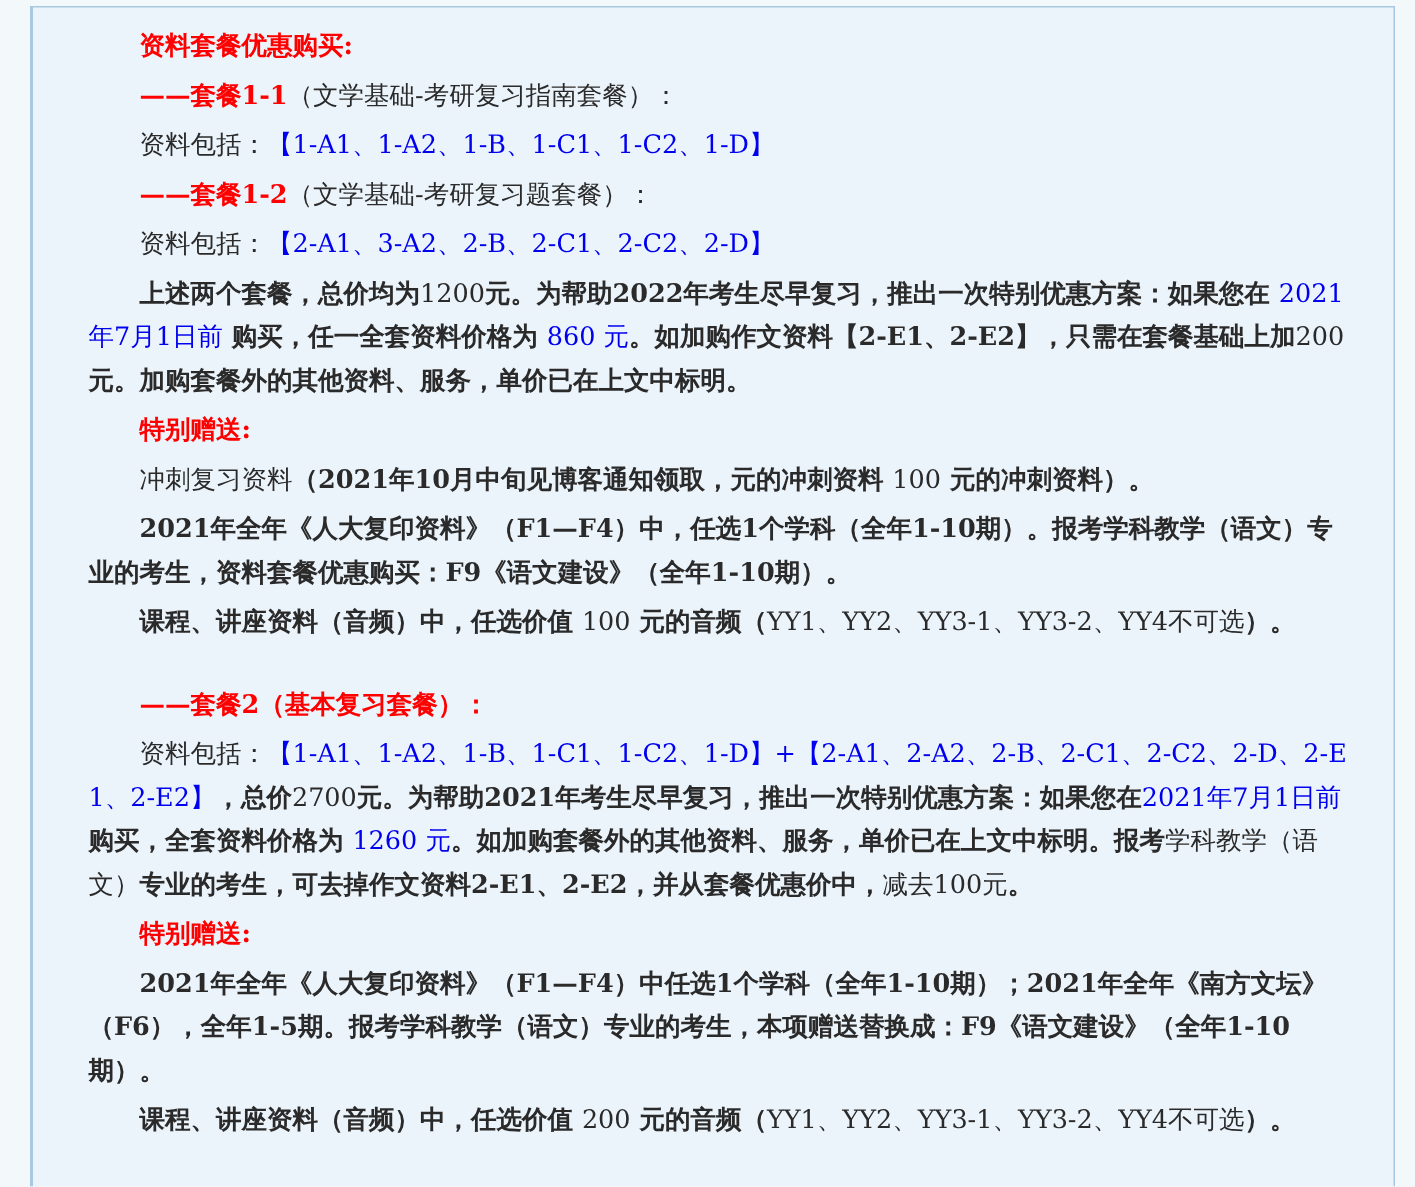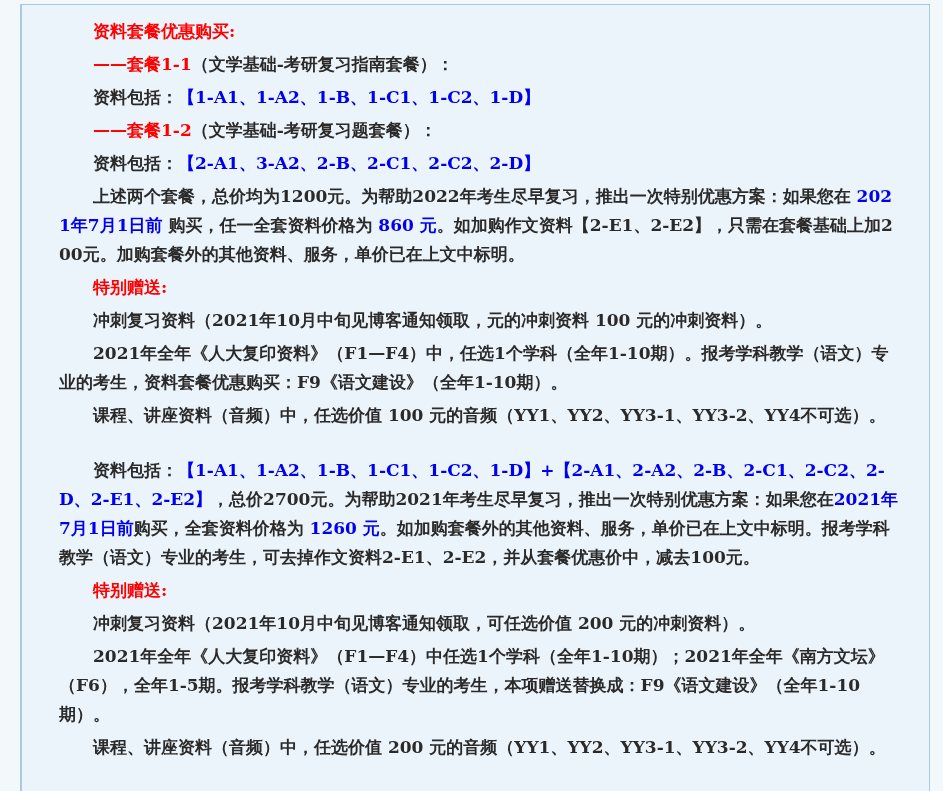--- a/index.html
+++ b/index.html
@@ -36,41 +36,41 @@
     line-height: 29px;
     text-indent: 2em;
     color: var(--text, #2a2a2a);
     word-break: break-all;
   }
   .doc p.spacer {
     height: 22px;
     margin: 0;
   }
   .run-regular { font-weight: bold; }
-  .run-bold   { font-weight: bold; }
+  .run-bold   { font-weight: normal; }
   .run-red    { font-weight: bold; color: var(--accent-red, #ff0000); }
-  .run-blue   { font-weight: bold; color: var(--accent-blue, #0000ee); }
+  .run-blue   { font-weight: normal; color: var(--accent-blue, #0000ee); }
 </style>
 </head>
 <body>
 
 <div class="page">
   <div class="content-panel">
     <div class="doc">
         <p><span class="run-red">资料套餐优惠购买:</span></p>
         <p><span class="run-red">——套餐1-1</span><span class="run-bold">（文学基础-考研复习指南套餐）：</span></p>
         <p><span class="run-bold">资料包括：</span><span class="run-blue">【1-A1、1-A2、1-B、1-C1、1-C2、1-D】</span></p>
         <p><span class="run-red">——套餐1-2</span><span class="run-bold">（文学基础-考研复习题套餐）：</span></p>
         <p><span class="run-bold">资料包括：</span><span class="run-blue">【2-A1、3-A2、2-B、2-C1、2-C2、2-D】</span></p>
         <p><span class="run-regular">上述两个套餐，总价均为</span><span class="run-bold">1200</span><span class="run-regular">元。为帮助2022年考生尽早复习，推出一次特别优惠方案：如果您在 </span><span class="run-blue">2021年7月1日前</span><span class="run-regular"> 购买，任一全套资料价格为 </span><span class="run-blue">860 元</span><span class="run-regular">。如加购作文资料【2-E1、2-E2】，只需在套餐基础上加</span><span class="run-bold">200</span><span class="run-regular">元。加购套餐外的其他资料、服务，单价已在上文中标明。</span></p>
         <p><span class="run-red">特别赠送:</span></p>
         <p><span class="run-bold">冲刺复习资料</span><span class="run-regular">（2021年10月中旬见博客通知领取，元的冲刺资料 </span><span class="run-bold">100</span><span class="run-regular"> 元的冲刺资料）。</span></p>
         <p><span class="run-regular">2021年全年《人大复印资料》（F1—F4）中，任选1个学科（全年1-10期）。报考学科教学（语文）专业的考生，资料套餐优惠购买：F9《语文建设》（全年1-10期）。</span></p>
         <p><span class="run-regular">课程、讲座资料（音频）中，任选价值 </span><span class="run-bold">100</span><span class="run-regular"> 元的音频（</span><span class="run-bold">YY1、YY2、YY3-1、YY3-2、YY4不可选</span><span class="run-regular">）。</span></p>
         <p class="spacer"></p>
+        <p><span class="run-red">——套餐2（基本复习套餐）：</span></p>
         <p><span class="run-bold">资料包括：</span><span class="run-blue">【1-A1、1-A2、1-B、1-C1、1-C2、1-D】+【2-A1、2-A2、2-B、2-C1、2-C2、2-D、2-E1、2-E2】</span><span class="run-regular">，总价</span><span class="run-bold">2700</span><span class="run-regular">元。为帮助2021年考生尽早复习，推出一次特别优惠方案：如果您在</span><span class="run-blue">2021年7月1日前</span><span class="run-regular">购买，全套资料价格为 </span><span class="run-blue">1260 元</span><span class="run-regular">。如加购套餐外的其他资料、服务，单价已在上文中标明。报考</span><span class="run-bold">学科教学（语文）</span><span class="run-regular">专业的考生，可去掉作文资料2-E1、2-E2，并从套餐优惠价中，</span><span class="run-bold">减去100元</span><span class="run-regular">。</span></p>
         <p><span class="run-red">特别赠送:</span></p>
-        <p><span class="run-bold">冲刺复习资料</span><span class="run-regular">（2021年10月中旬见博客通知领取，可任选价值 </span><span class="run-bold">200</span><span class="run-regular"> 元的冲刺资料）。</span></p>
         <p><span class="run-regular">2021年全年《人大复印资料》（F1—F4）中任选1个学科（全年1-10期）；2021年全年《南方文坛》（F6），全年1-5期。报考学科教学（语文）专业的考生，本项赠送替换成：F9《语文建设》（全年1-10期）。</span></p>
         <p><span class="run-regular">课程、讲座资料（音频）中，任选价值 </span><span class="run-bold">200</span><span class="run-regular"> 元的音频（</span><span class="run-bold">YY1、YY2、YY3-1、YY3-2、YY4不可选</span><span class="run-regular">）。</span></p>
       </div>
   </div>
 </div>
 
 </body></html>

